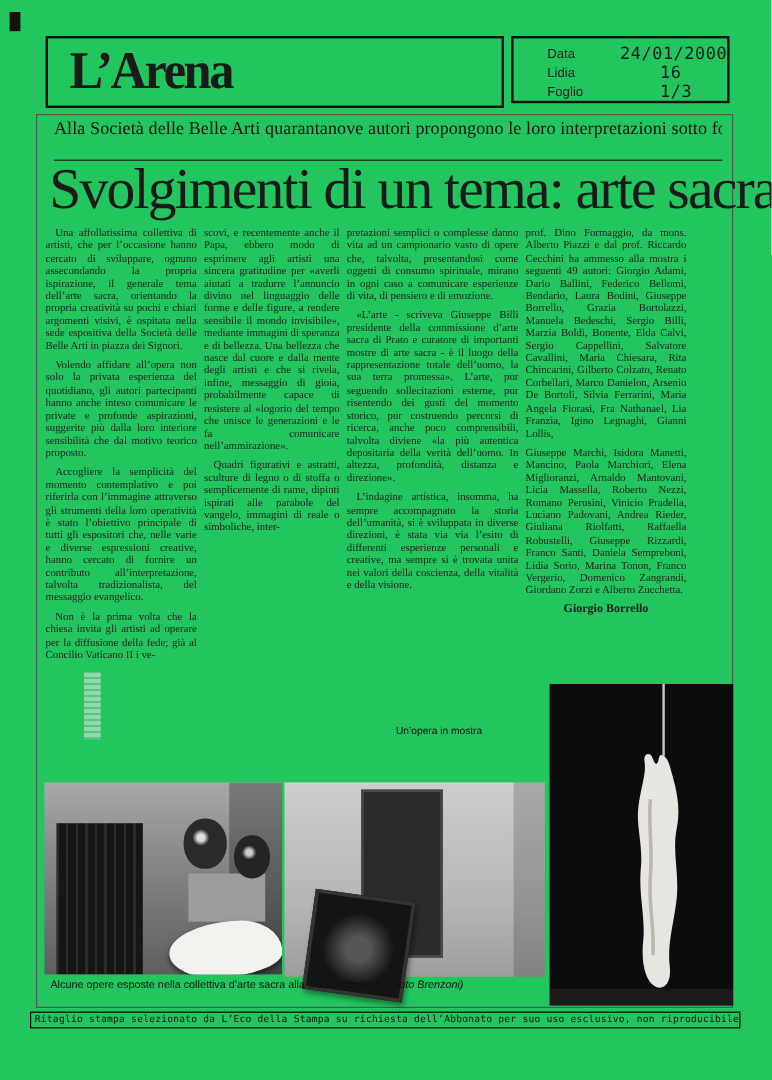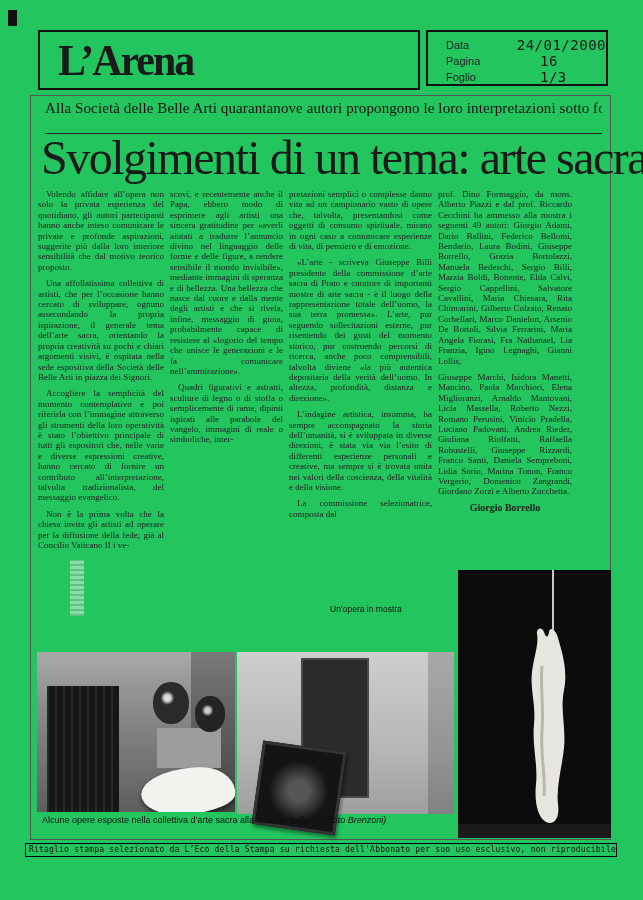--- a/index.html
+++ b/index.html
@@ -7,21 +7,21 @@
         font-family:"Liberation Serif",serif;color:#1a1a1a;}
 
   .scan-mark{position:absolute;left:8px;top:10px;width:9px;height:16px;background:#111;}
 
   
   .masthead-box{position:absolute;left:38px;top:30px;width:378px;height:56px;
        border:2px solid #111;display:flex;align-items:center;}
   .masthead{font-family:"Liberation Serif",serif;font-weight:bold;font-size:42px;
        letter-spacing:-2px;margin-left:18px;transform:scaleY(1.05);}
   .meta-box{position:absolute;left:426px;top:30px;width:182px;height:56px;border:2px solid #111;
-       padding:5px 0 0 18px;box-sizing:border-box;}
+       padding:5px 0 0 28px;box-sizing:border-box;}
   .meta-row{display:flex;height:16px;align-items:center;}
   .meta-label{width:58px;font-family:"Liberation Sans",sans-serif;font-size:11px;color:#222;}
   .meta-value{font-family:"DejaVu Sans Mono",monospace;font-size:14px;letter-spacing:.5px;margin-left:36px;}
 
   
   .frame{position:absolute;left:30px;top:95px;width:581px;height:745px;border:1px solid #555;
        box-sizing:border-box;}
   .strapline{margin:4px 8px 0 14px;font-size:15px;letter-spacing:.1px;color:#111;
        padding-bottom:16px;border-bottom:1.5px solid #222;white-space:nowrap;overflow:hidden;}
   .headline{margin:1px 6px 0 10px;font-size:48px;font-weight:normal;letter-spacing:-1.5px;
@@ -90,49 +90,48 @@
 
   <div class="masthead-box">
     <span class="masthead">L’Arena</span>
   </div>
   <div class="meta-box">
     <div class="meta-row">
       <span class="meta-label">Data</span>
       <span class="meta-value">24/01/2000</span>
     </div>
     <div class="meta-row">
-      <span class="meta-label">Pagina</span>
+      <span class="meta-label">Lidia</span>
       <span class="meta-value">16</span>
     </div>
     <div class="meta-row">
       <span class="meta-label">Foglio</span>
       <span class="meta-value">1/3</span>
     </div>
   </div>
 
   <div class="frame">
     <div class="strapline">Alla Società delle Belle Arti quarantanove autori propongono le loro interpretazioni sotto forma di quadri e sculture</div>
     <h1 class="headline">Svolgimenti di un tema: arte sacra</h1>
 
     <div class="columns">
       <div class="col col1">
+        <p>Una affollatissima collettiva di artisti, che per l’occasione hanno cercato di sviluppare, ognuno assecondando la propria ispirazione, il generale tema dell’arte sacra, orientando la propria creatività su pochi e chiari argomenti visivi, è ospitata nella sede espositiva della Società delle Belle Arti in piazza dei Signori.</p>
         <p>Volendo affidare all’opera non solo la privata esperienza del quotidiano, gli autori partecipanti hanno anche inteso comunicare le private e profonde aspirazioni, suggerite più dalla loro interiore sensibilità che dal motivo teorico proposto.</p>
-        <p>Una affollatissima collettiva di artisti, che per l’occasione hanno cercato di sviluppare, ognuno assecondando la propria ispirazione, il generale tema dell’arte sacra, orientando la propria creatività su pochi e chiari argomenti visivi, è ospitata nella sede espositiva della Società delle Belle Arti in piazza dei Signori.</p>
         <p>Accogliere la semplicità del momento contemplativo e poi riferirla con l’immagine attraverso gli strumenti della loro operatività è stato l’obiettivo principale di tutti gli espositori che, nelle varie e diverse espressioni creative, hanno cercato di fornire un contributo all’interpretazione, talvolta tradizionalista, del messaggio evangelico.</p>
         <p>Non è la prima volta che la chiesa invita gli artisti ad operare per la diffusione della fede; già al Concilio Vaticano II i ve-</p>
       </div>
       <div class="col col2">
         <p class="cont">scovi, e recentemente anche il Papa, ebbero modo di esprimere agli artisti una sincera gratitudine per «averli aiutati a tradurre l’annuncio divino nel linguaggio delle forme e delle figure, a rendere sensibile il mondo invisibile», mediante immagini di speranza e di bellezza. Una bellezza che nasce dal cuore e dalla mente degli artisti e che si rivela, infine, messaggio di gioia, probabilmente capace di resistere al «logorio del tempo che unisce le generazioni e le fa comunicare nell’ammirazione».</p>
         <p>Quadri figurativi e astratti, sculture di legno o di stoffa o semplicemente di rame, dipinti ispirati alle parabole del vangelo, immagini di reale o simboliche, inter-</p>
       </div>
       <div class="col col3">
         <p class="cont">pretazioni semplici o complesse danno vita ad un campionario vasto di opere che, talvolta, presentandosi come oggetti di consumo spirituale, mirano in ogni caso a comunicare esperienze di vita, di pensiero e di emozione.</p>
         <p>«L’arte - scriveva Giuseppe Billi presidente della commissione d’arte sacra di Prato e curatore di importanti mostre di arte sacra - è il luogo della rappresentazione totale dell’uomo, la sua terra promessa». L’arte, pur seguendo sollecitazioni esterne, pur risentendo dei gusti del momento storico, pur costruendo percorsi di ricerca, anche poco comprensibili, talvolta diviene «la più autentica depositaria della verità dell’uomo. In altezza, profondità, distanza e direzione».</p>
         <p>L’indagine artistica, insomma, ha sempre accompagnato la storia dell’umanità, si è sviluppata in diverse direzioni, è stata via via l’esito di differenti esperienze personali e creative, ma sempre si è trovata unita nei valori della coscienza, della vitalità e della visione.</p>
-        <p>La commissione selezionatrice, composta dal</p>
       </div>
       <div class="col col4">
         <p class="cont">prof. Dino Formaggio, da mons. Alberto Piazzi e dal prof. Riccardo Cecchini ha ammesso alla mostra i seguenti 49 autori: Giorgio Adami, Dario Ballini, Federico Bellomi, Bendario, Laura Bodini, Giuseppe Borrello, Grazia Bortolazzi, Manuela Bedeschi, Sergio Billi, Marzia Boldi, Bonente, Elda Calvi, Sergio Cappellini, Salvatore Cavallini, Maria Chiesara, Rita Chincarini, Gilberto Colzato, Renato Corbellari, Marco Danielon, Arsenio De Bortoli, Silvia Ferrarini, Maria Angela Fiorasi, Fra Nathanael, Lia Franzia, Igino Legnaghi, Gianni Lollis,</p>
         <p class="cont">Giuseppe Marchi, Isidora Manetti, Mancino, Paola Marchiori, Elena Miglioranzi, Arnaldo Mantovani, Licia Massella, Roberto Nezzi, Romano Perusini, Vinicio Pradella, Luciano Padovani, Andrea Rieder, Giuliana Riolfatti, Raffaella Robustelli, Giuseppe Rizzardi, Franco Santi, Daniela Sempreboni, Lidia Sorio, Marina Tonon, Franco Vergerio, Domenico Zangrandi, Giordano Zorzi e Alberto Zucchetta.</p>
         <p class="signature">Giorgio Borrello</p>
       </div>
     </div>
   </div>
 
   <div class="caption-small">Un’opera in mostra</div>

